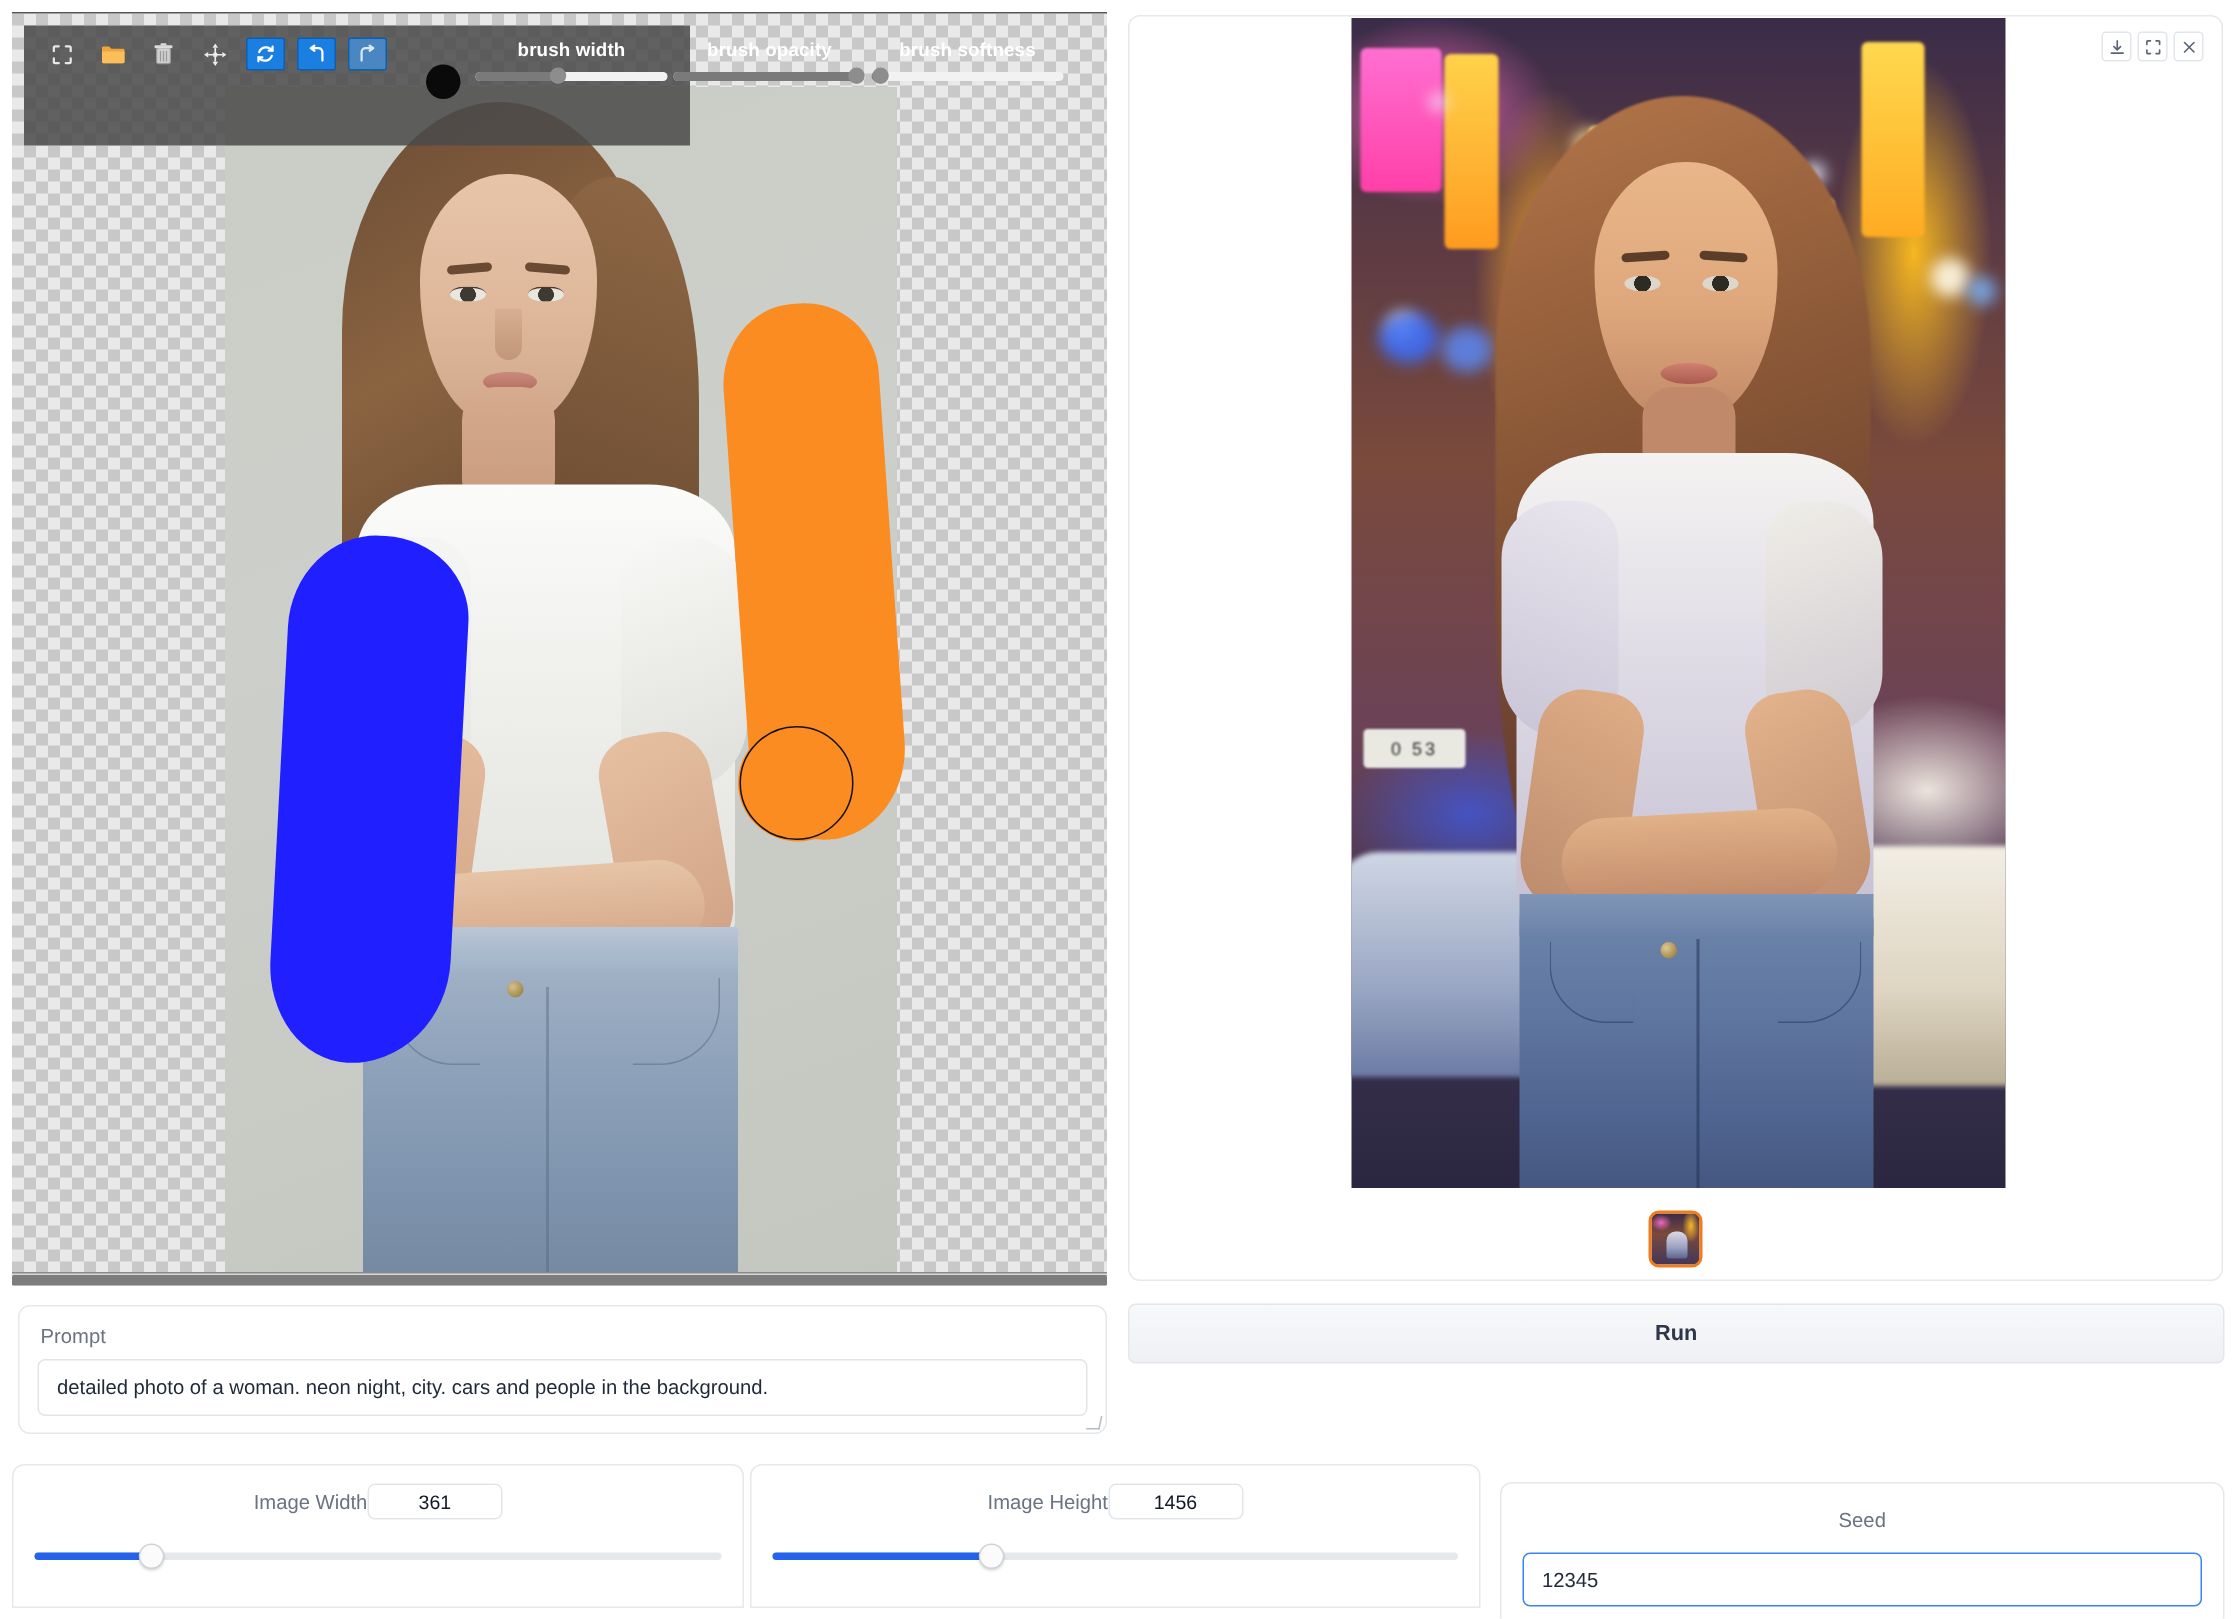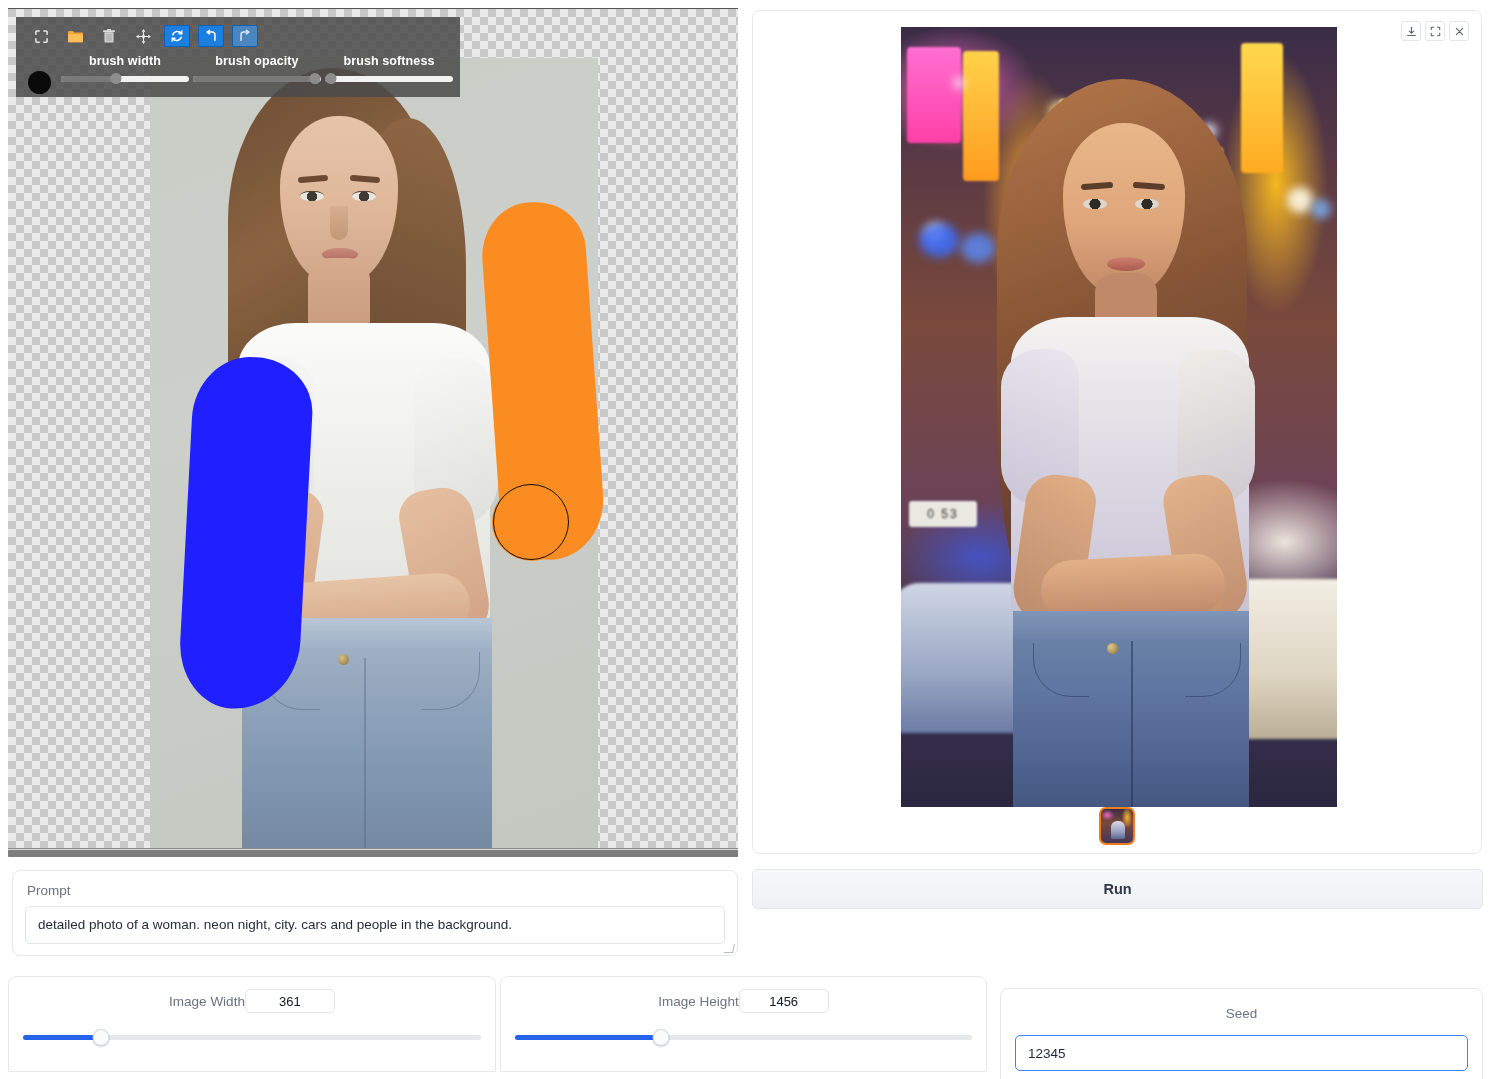--- a/index.html
+++ b/index.html
@@ -167,21 +167,21 @@
     pointer-events: none;
   }
 
   
   #editor-toolbar {
     position: absolute;
     left: 8px; top: 8px;
     width: 444px; height: 80px;
     background: rgba(74,74,74,.86);
     display: flex;
-    flex-direction: column;
+    flex-direction: row;
     padding: 4px 0 0 0;
     color: #fff;
     z-index: 20;
   }
   #toolbar-icons {
     display: flex;
     align-items: center;
     gap: 0px;
     padding: 2px 6px 0 12px;
     height: 28px;
@@ -271,21 +271,21 @@
     position: absolute;
     left: 752px; top: 10px;
     width: 730px; height: 844px;
     background: #ffffff;
     border: 1px solid #e6e8eb;
     border-radius: 8px;
     overflow: hidden;
   }
   #result-image {
     position: absolute;
-    left: 148px; top: 16px;
+    left: 148px; top: 1px;
     width: 436px; height: 780px;
     background:
       radial-gradient(ellipse 120px 90px at 12% 8%, rgba(255,110,200,.85), transparent 70%),
       radial-gradient(ellipse 70px 180px at 30% 22%, rgba(255,170,40,.9), transparent 70%),
       radial-gradient(ellipse 80px 200px at 86% 20%, rgba(255,190,30,.95), transparent 65%),
       radial-gradient(ellipse 60px 60px at 54% 28%, rgba(255,220,120,.8), transparent 70%),
       radial-gradient(ellipse 120px 80px at 18% 68%, rgba(60,90,230,.75), transparent 70%),
       radial-gradient(ellipse 130px 90px at 88% 66%, rgba(250,245,235,.9), transparent 70%),
       linear-gradient(180deg,#3a2c48 0%, #5b3a44 18%, #7a4a3c 38%, #6a4258 62%, #3c3352 82%, #2b2740 100%);
     overflow: hidden;

